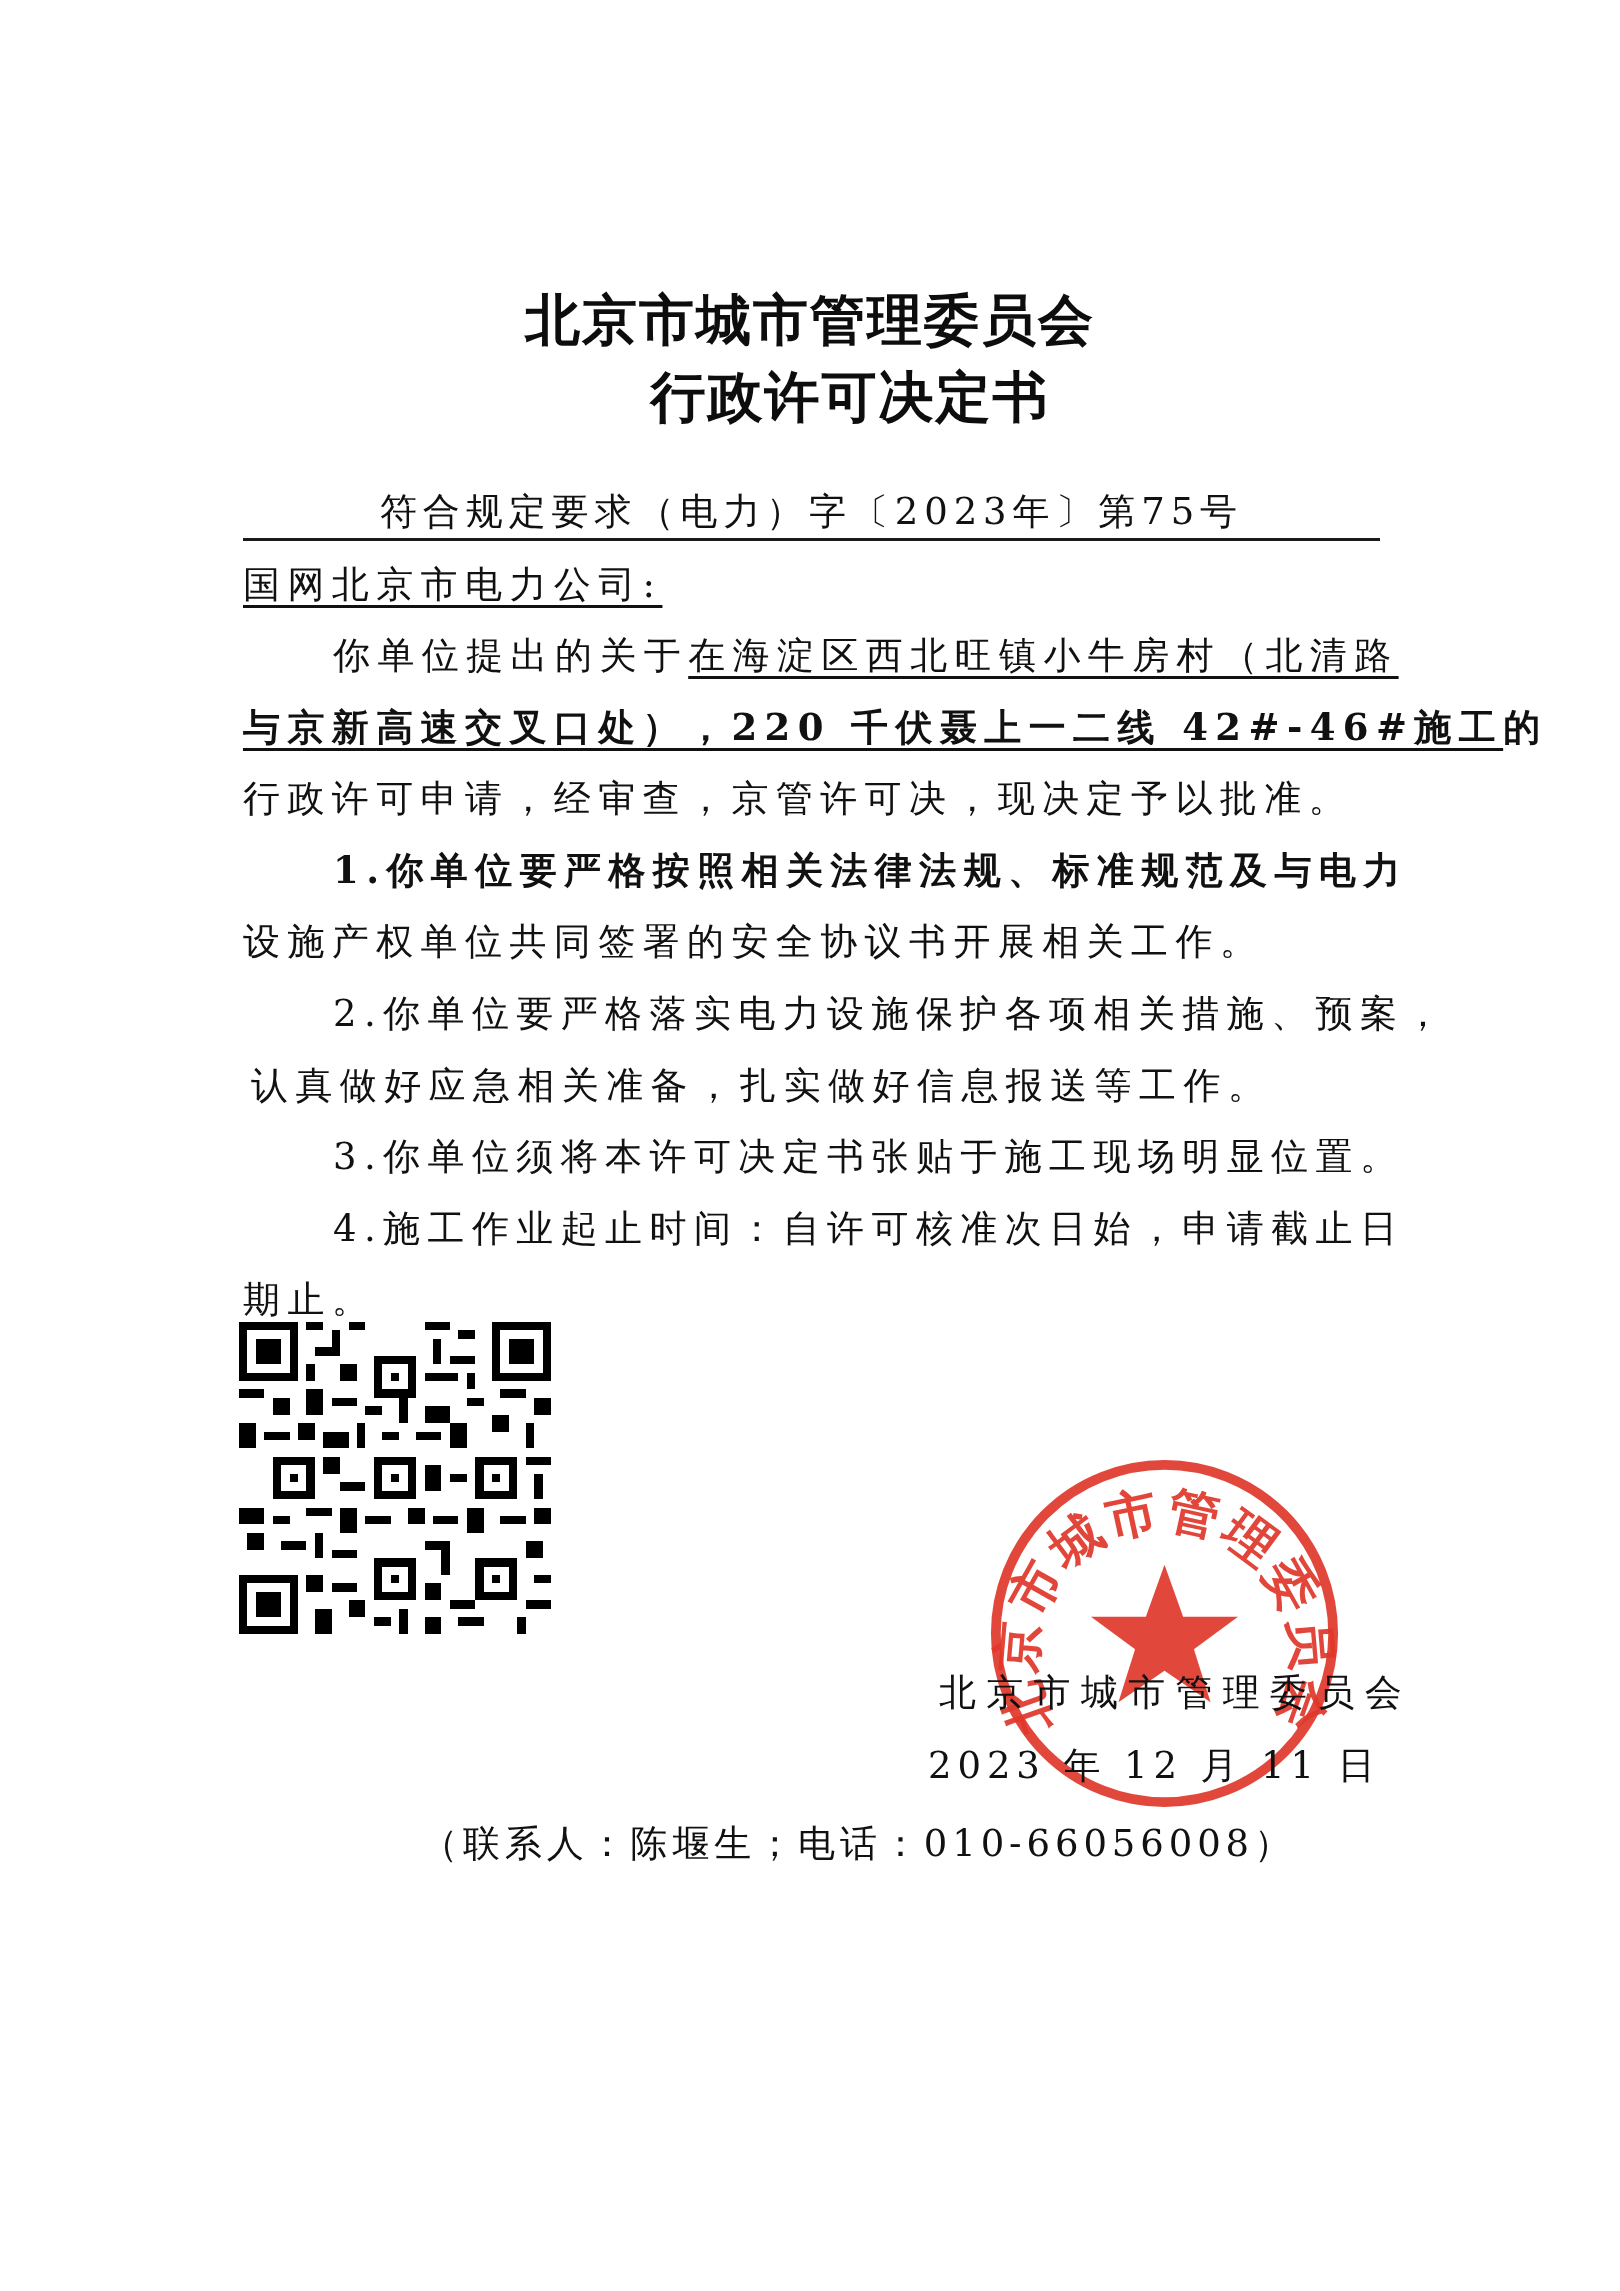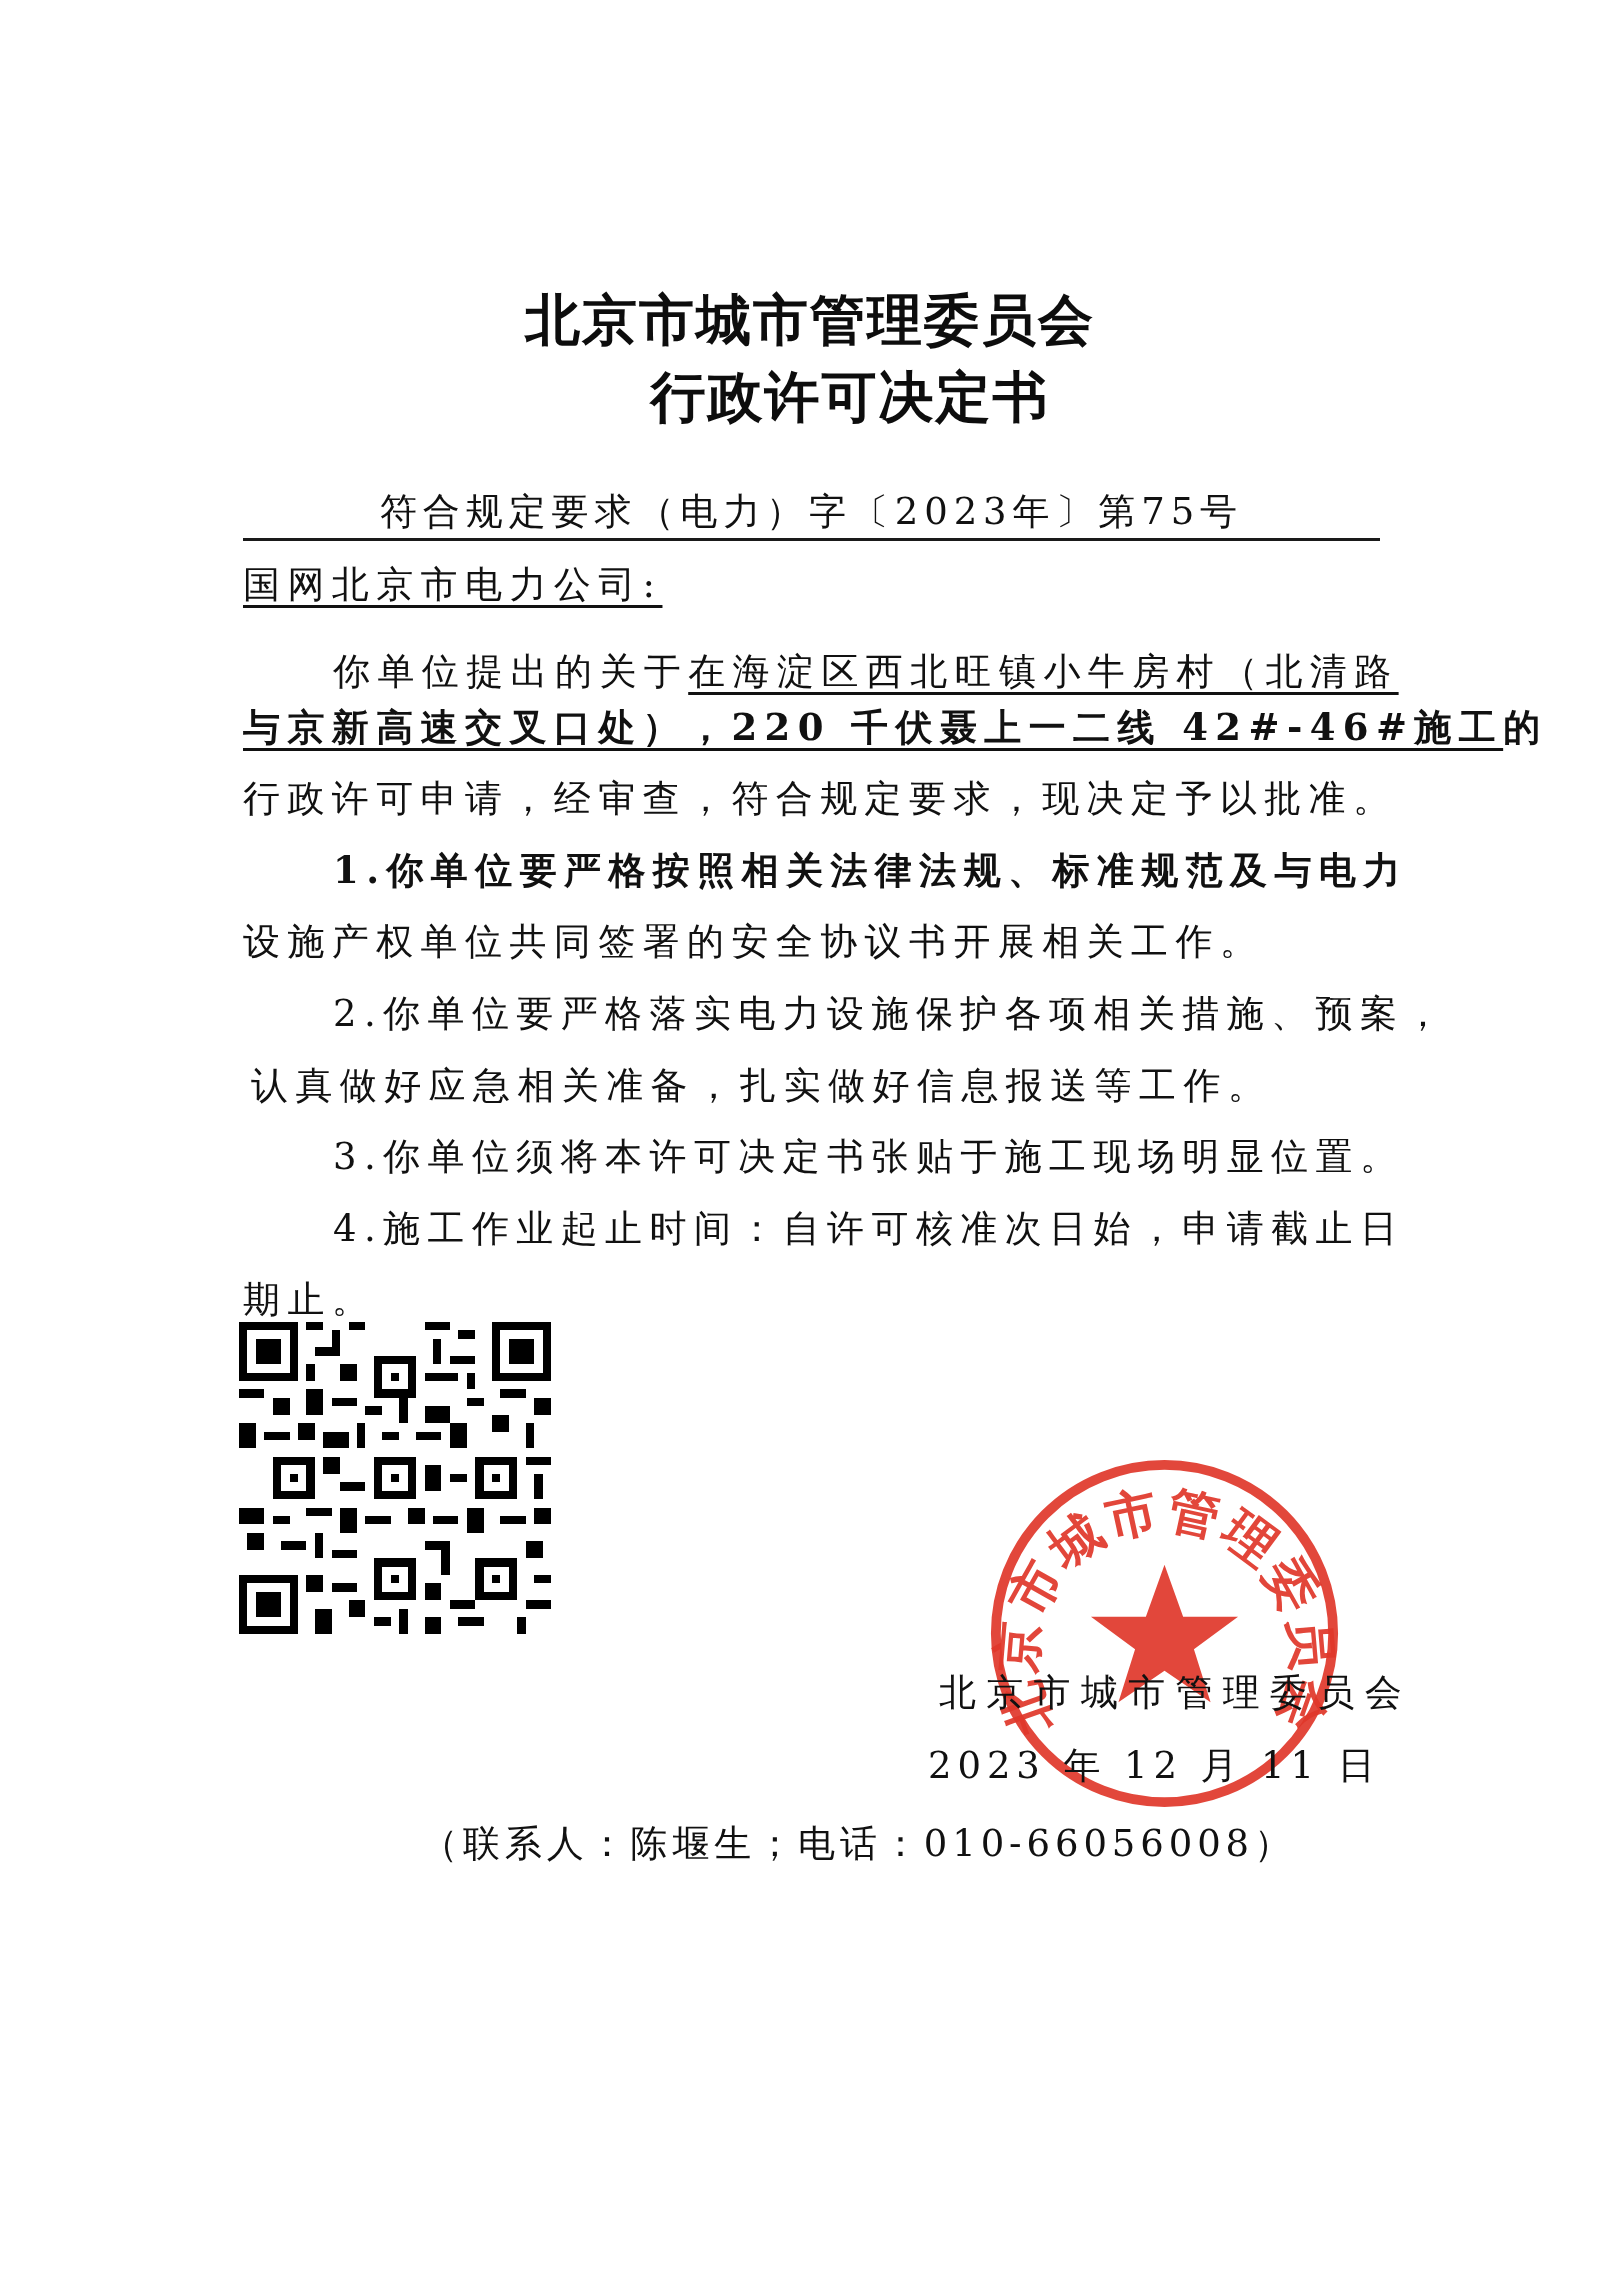--- a/index.html
+++ b/index.html
@@ -28,23 +28,23 @@
 <div class="abs title" style="top:284px;">北京市城市管理委员会</div>
 <div class="abs title" style="top:361px;margin-left:40px;">行政许可决定书</div>
 
 <div class="abs docno">符合规定要求（电力）字〔2023年〕第75号</div>
 <div class="abs rule"></div>
 
 <div class="abs line" style="top:561px; width:auto;text-align:right;">
   <span class="u">国网北京市电力公司:</span>
 </div>
 
-<div class="abs line indent" style="top:632px;margin-top:16px;"><span>你单位提出的关于</span><span class="u">在海淀区西北旺镇小牛房村（北清路</span></div>
+<div class="abs line indent" style="top:632px;"><span>你单位提出的关于</span><span class="u">在海淀区西北旺镇小牛房村（北清路</span></div>
 <div class="abs line" style="top:704px;font-weight:bold;"><span class="u">与京新高速交叉口处），220 千伏聂上一二线 42#-46#施工</span><span>的</span></div>
-<div class="abs line" style="top:775px;">行政许可申请，经审查，符合规定要求，现决定予以批准。</div>
+<div class="abs line" style="top:775px;">行政许可申请，经审查，京管许可决，现决定予以批准。</div>
 
 <div class="abs line indent" style="top:847px;font-weight:bold;">1.你单位要严格按照相关法律法规、标准规范及与电力</div>
 <div class="abs line" style="top:918px;">设施产权单位共同签署的安全协议书开展相关工作。</div>
 <div class="abs line indent" style="top:990px;">2.你单位要严格落实电力设施保护各项相关措施、预案，</div>
 <div class="abs line" style="top:1062px;margin-left:8px;">认真做好应急相关准备，扎实做好信息报送等工作。</div>
 <div class="abs line indent" style="top:1133px;">3.你单位须将本许可决定书张贴于施工现场明显位置。</div>
 <div class="abs line indent" style="top:1205px;">4.施工作业起止时间：自许可核准次日始，申请截止日</div>
 <div class="abs line" style="top:1276px;">期止。</div>
 
 <div class="abs qr">

